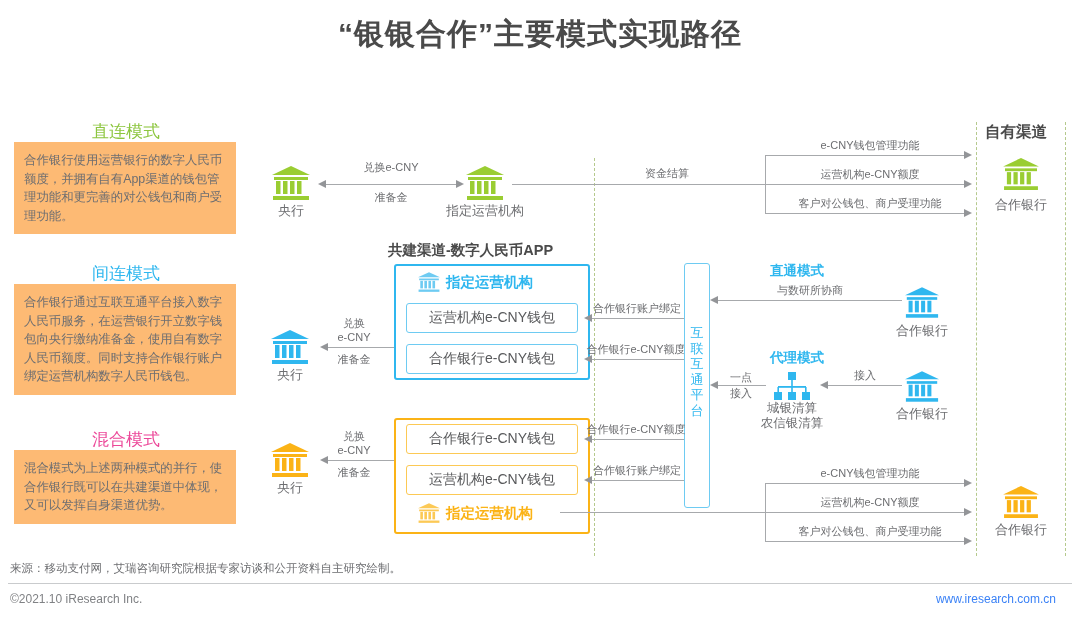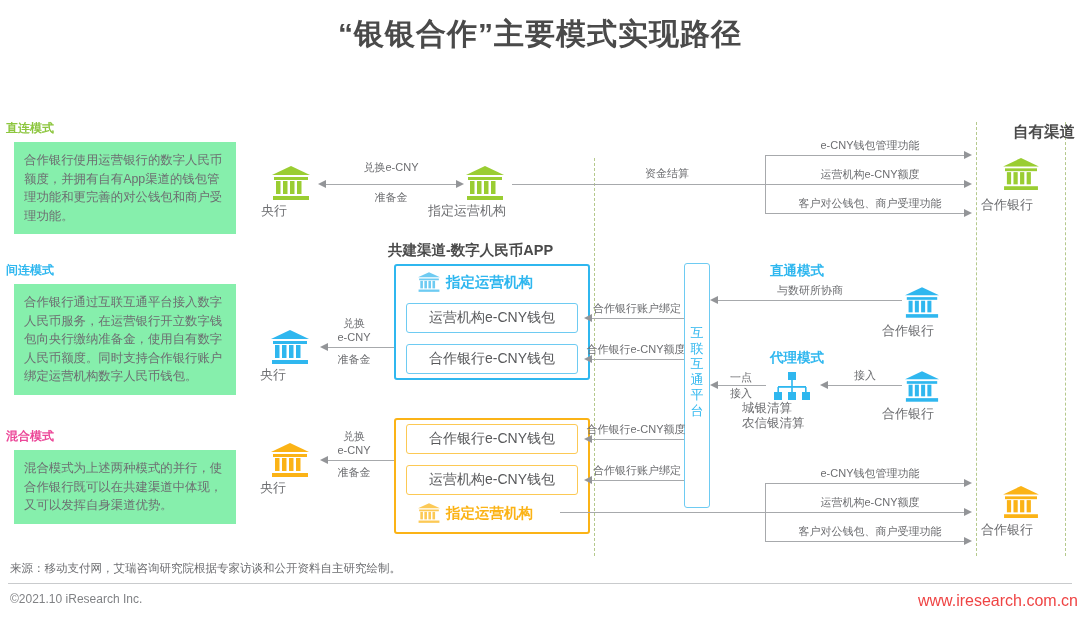--- a/index.html
+++ b/index.html
@@ -11,37 +11,37 @@
   .stage{position:absolute;left:0;top:0;width:1080px;height:621px;}
   .abs{position:absolute;}
 
   
   #title{
     left:0;top:14px;width:1080px;text-align:center;
     font-size:30px;font-weight:bold;color:#4a4a4a;letter-spacing:1px;
   }
 
   
-  .mode-head{font-size:12px;font-weight:bold;text-align:left;width:240px;left:6px;}
+  .mode-head{font-size:17px;font-weight:normal;text-align:center;width:240px;left:6px;}
   .mode-box{
-    width:222px;left:14px;background:#86efac;color:#6d6e71;
+    width:222px;left:14px;background:#fdba74;color:#6d6e71;
     font-size:12.4px;line-height:18.5px;padding:9px 10px 9px 10px;
     box-sizing:border-box;
   }
   #mh1{top:120px;color:#8dc63f;}
   #mb1{top:142px;}
   #mh2{top:262px;color:#2fb7ef;}
   #mb2{top:284px;}
   #mh3{top:428px;color:#ec4899;}
   #mb3{top:450px;}
 
   
   .lbl{font-size:11px;color:#6d6e71;white-space:nowrap;line-height:14px;}
   .lbl.c{text-align:center;}
-  .nodename{font-size:13px;color:#6d6e71;white-space:nowrap;}
+  .nodename{font-size:13px;color:#6d6e71;text-align:center;white-space:nowrap;}
 
   .hline{height:1px;background:#a7a9ac;}
   .vline{width:1px;background:#a7a9ac;}
 
   .arrowL,.arrowR{width:0;height:0;border-top:4.5px solid transparent;border-bottom:4.5px solid transparent;}
   .arrowL{border-right:8px solid #939598;}
   .arrowR{border-left:8px solid #939598;}
 
   .dash{width:0;border-left:1.5px dashed #b5c98d;}
 
@@ -62,21 +62,21 @@
   }
 
   .sec-title{font-size:14.5px;font-weight:bold;color:#4a4a4a;white-space:nowrap;}
   .inst-title{font-size:14.5px;font-weight:bold;white-space:nowrap;}
   .mode-tag{font-size:13.5px;font-weight:bold;white-space:nowrap;}
 
   
   #src{left:10px;top:561px;font-size:11.5px;color:#6d6e71;}
   #fline{left:8px;top:583px;width:1064px;height:1px;background:#c9cbcd;}
   #copy{left:10px;top:592px;font-size:12px;color:#808285;}
-  #site{right:2px;top:592px;font-size:16px;color:#ef4444;}
+  #site{right:24px;top:592px;font-size:12px;color:#3b82f6;}
 </style>
 </head>
 <body>
 
 <div class="stage">
 
   <div class="abs" id="title">“银银合作”主要模式实现路径</div>
 
   <div class="abs mode-head" id="mh1">直连模式</div>
   <div class="abs mode-box" id="mb1">合作银行使用运营银行的数字人民币额度，并拥有自有App渠道的钱包管理功能和更完善的对公钱包和商户受理功能。</div>
@@ -84,21 +84,21 @@
   <div class="abs mode-head" id="mh2">间连模式</div>
   <div class="abs mode-box" id="mb2">合作银行通过互联互通平台接入数字人民币服务，在运营银行开立数字钱包向央行缴纳准备金，使用自有数字人民币额度。同时支持合作银行账户绑定运营机构数字人民币钱包。</div>
 
   <div class="abs mode-head" id="mh3">混合模式</div>
   <div class="abs mode-box" id="mb3">混合模式为上述两种模式的并行，使合作银行既可以在共建渠道中体现，又可以发挥自身渠道优势。</div>
 
   <div class="abs dash" style="left:594px;top:158px;height:398px;"></div>
   <div class="abs dash" style="left:976px;top:122px;height:434px;"></div>
   <div class="abs dash" style="left:1065px;top:122px;height:434px;"></div>
 
-  <div class="abs sec-title" style="left:985px;top:122px;font-size:15.5px;margin-left:28px;">自有渠道</div>
+  <div class="abs sec-title" style="left:985px;top:122px;font-size:15.5px;">自有渠道</div>
 
   <svg class="abs bank" style="left:272px;top:166px;" width="38" height="34" viewBox="0 0 38 34">
     <polygon points="19,0 38,9 0,9" fill="#9acd32"></polygon>
     <rect x="2" y="11" width="34" height="3" fill="#9acd32"></rect>
     <rect x="4" y="15" width="4.5" height="13" fill="#9acd32"></rect>
     <rect x="11" y="15" width="4.5" height="13" fill="#9acd32"></rect>
     <rect x="18" y="15" width="4.5" height="13" fill="#9acd32"></rect>
     <rect x="25" y="15" width="4.5" height="13" fill="#9acd32"></rect>
     <rect x="1" y="30" width="36" height="4" fill="#9acd32"></rect>
   </svg>

